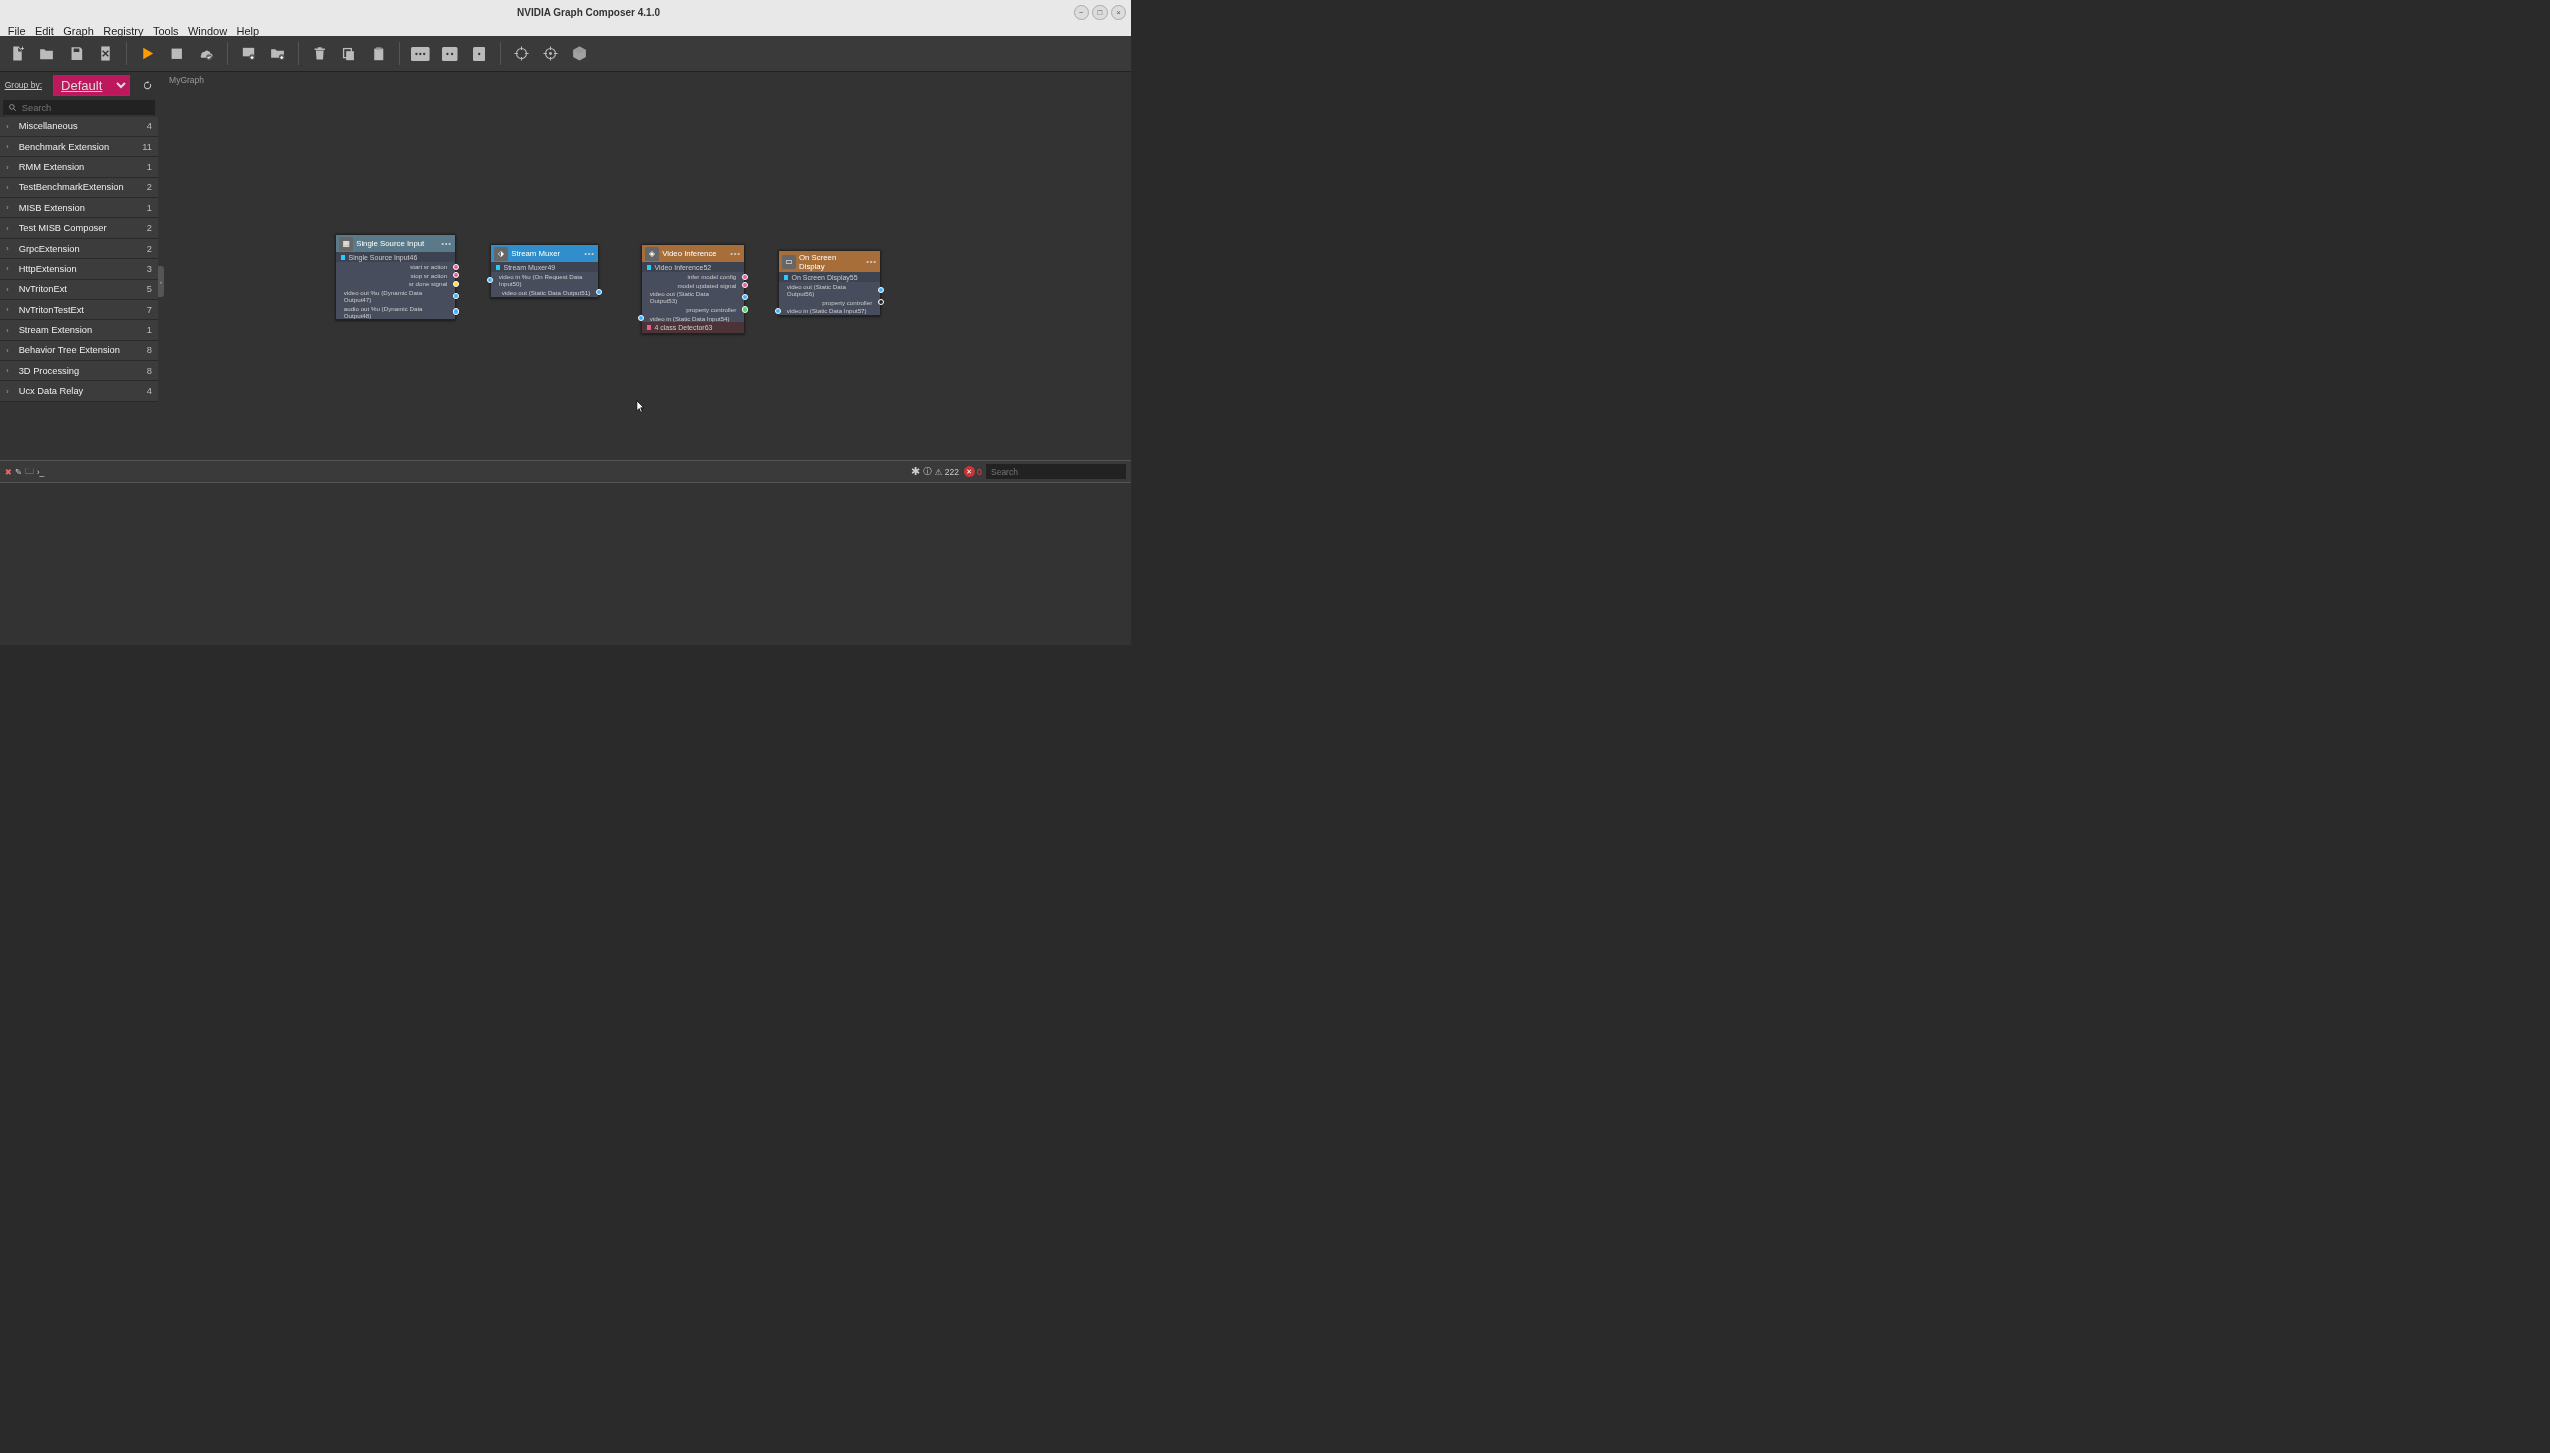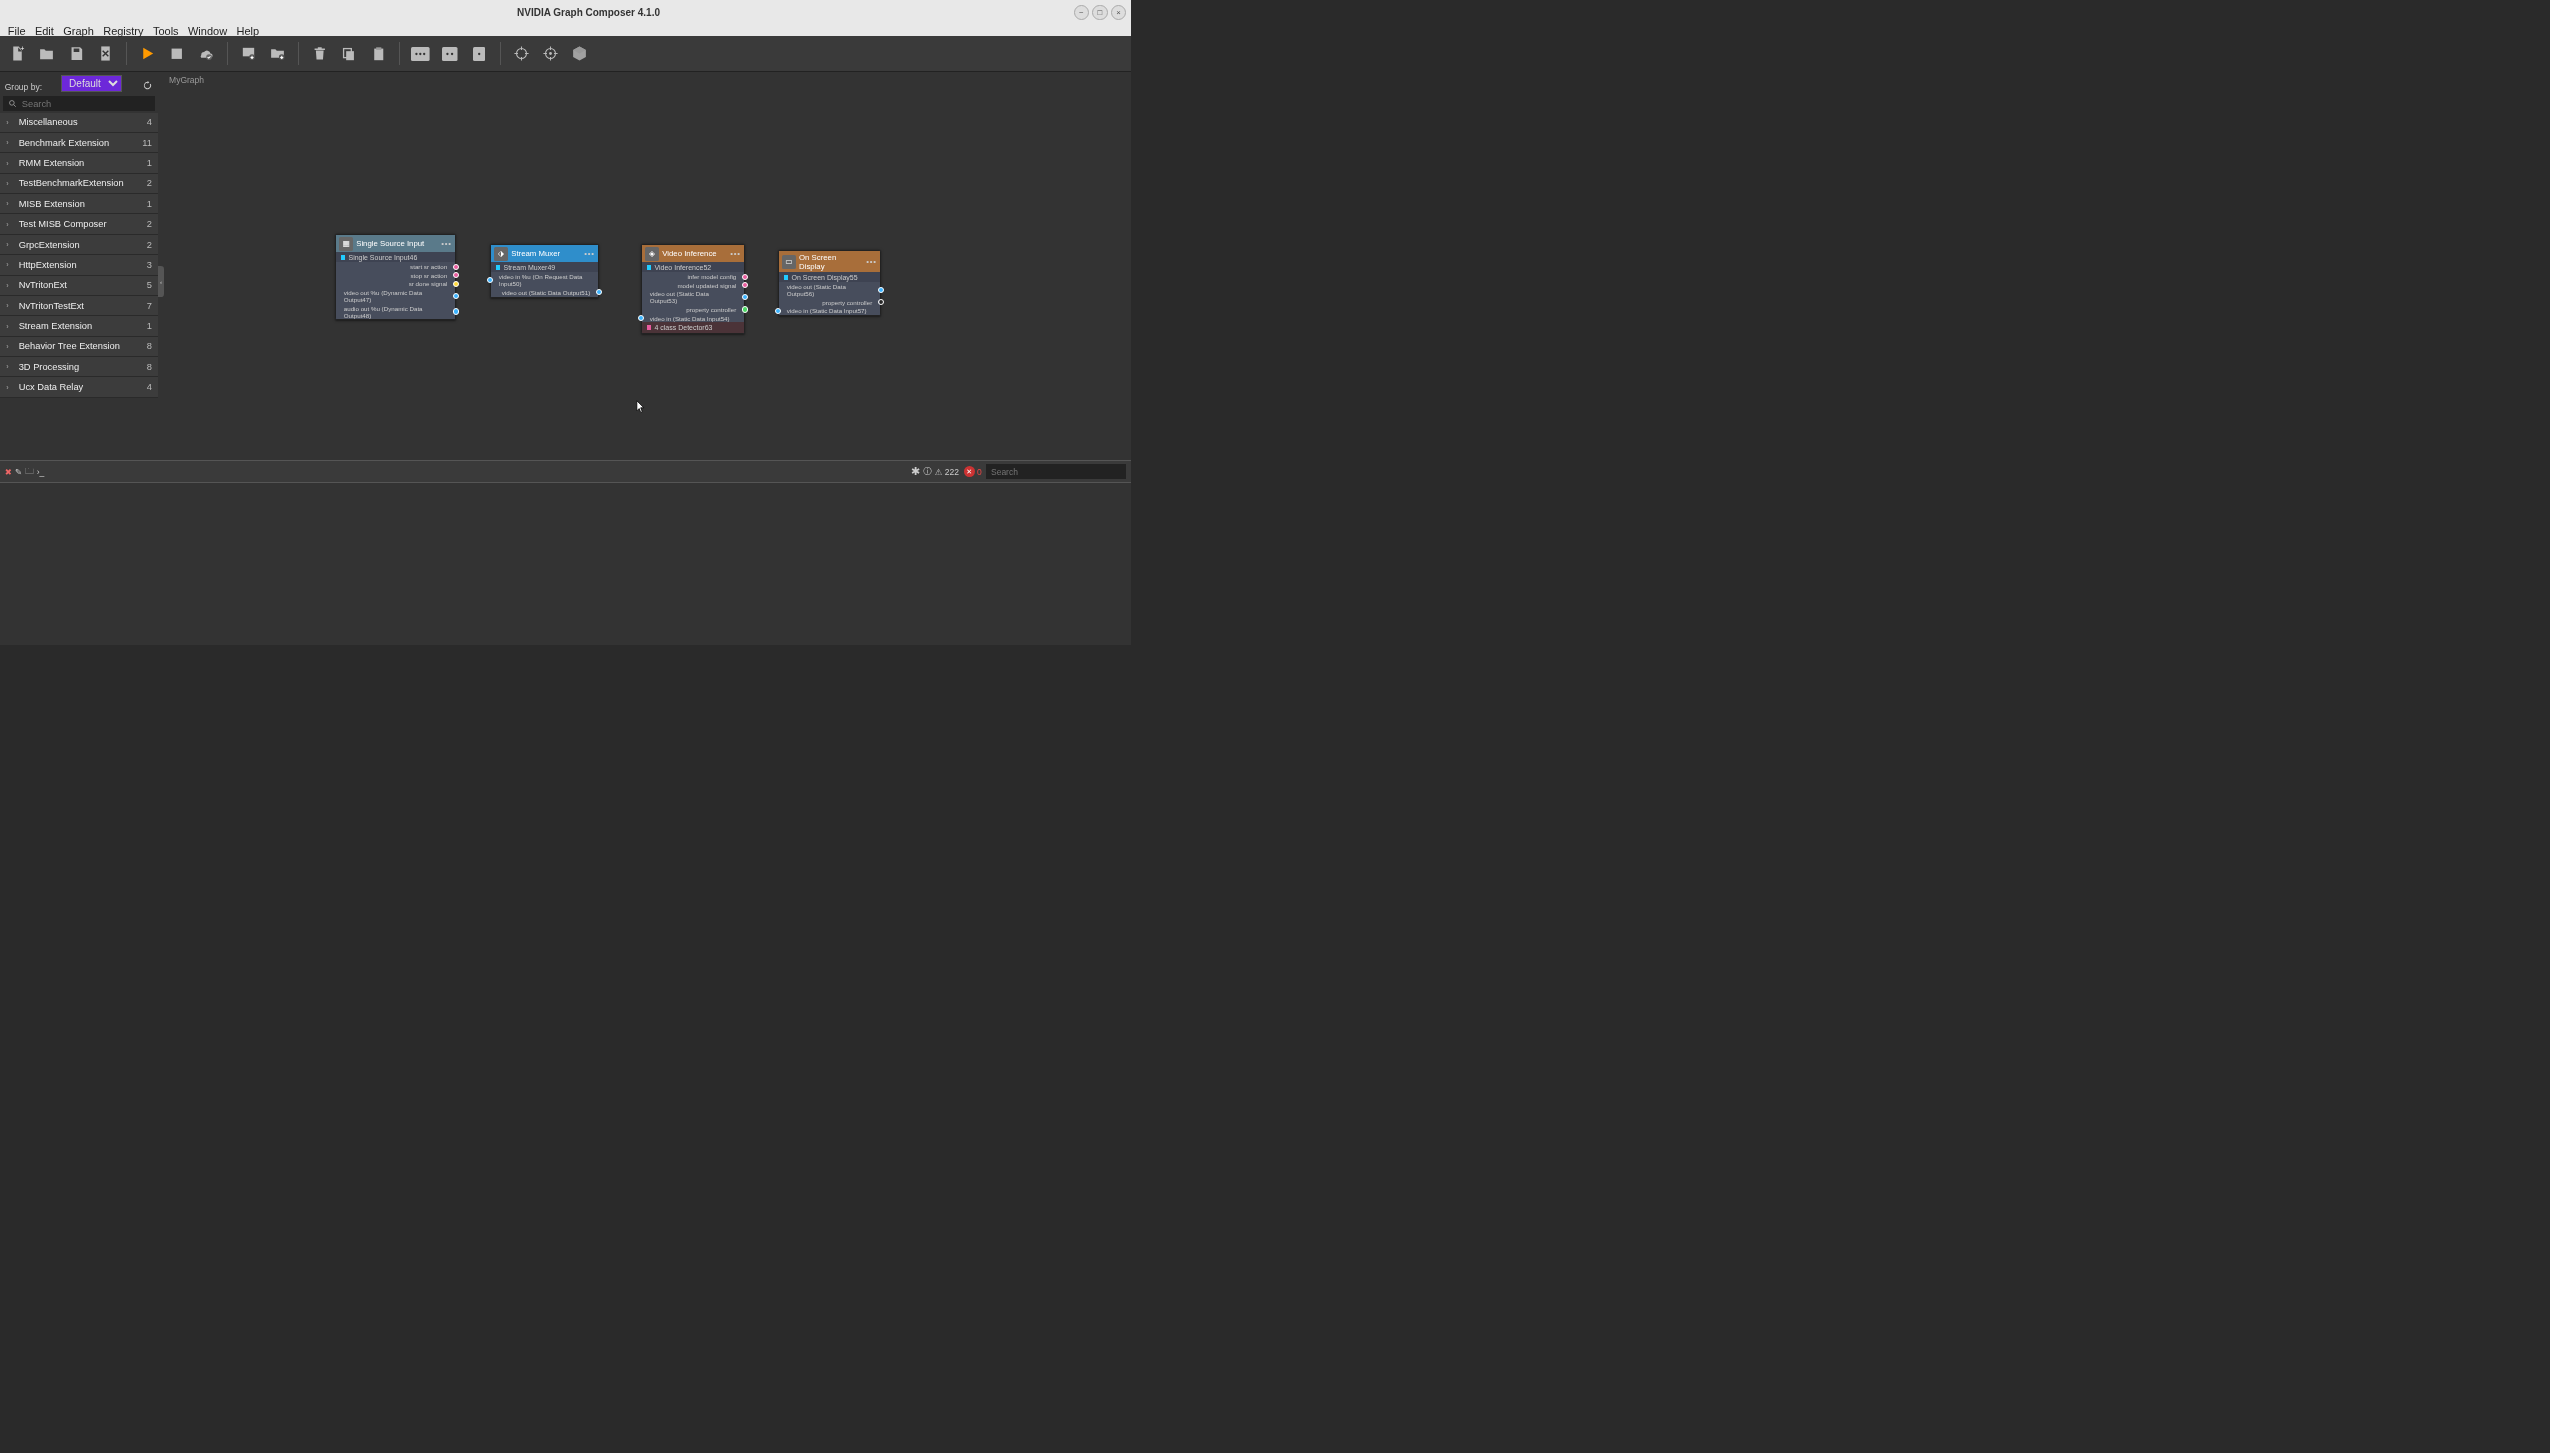--- a/index.html
+++ b/index.html
@@ -17,22 +17,22 @@
 
 
 .toolbar { height:36px; background:#3a3a3a; border-bottom:0.8px solid #222; display:flex; align-items:center; padding:0 6.2px; gap:6.2px; }
 .toolbar .tb { width:23px; height:23px; display:flex; align-items:center; justify-content:center; color:#aaa; cursor:pointer; }
 .toolbar .sep { width:0.8px; height:23px; background:#555; margin:0 3.1px; }
 .play svg { fill:#ff9a00; }
 
 
 .main { display:flex; height:calc(100% - 25px - 11px - 36px - 22px - 163px); }
 .sidebar { width:158px; background:#333; display:flex; flex-direction:column; }
-.groupby { display:flex; align-items:flex-end; padding:3.1px 4.7px; gap:19px; font-size:8.5px; color:#ccc; }
-.groupby select { flex:1; background:#6d28d9; color:#ddd; border:0.8px solid #555; font-size:10px; padding:0.8px 3.1px; }
+.groupby { display:flex; align-items:center; padding:3.1px 4.7px; gap:11px; font-size:8.5px; color:#ccc;text-decoration:underline; }
+.groupby select { flex:1; background:#be185d; color:#ddd; border:0.8px solid #555; font-size:13px; padding:0.8px 3.1px; }
 .refresh-ic { width:12.4px; height:12.4px; display:flex; align-items:center; justify-content:center; cursor:pointer; }
 .searchbox { display:flex; align-items:center; background:#222; margin:1.6px 3.1px 1.6px 3.1px; padding:2.3px 4.7px; }
 .searchbox input { flex:1; background:transparent; border:none; color:#ddd; font-size:9.3px; outline:none; }
 .searchbox .sicon { color:#aaa; margin-right:4.7px; }
 .cat-list { flex:1; overflow-y:auto; }
 .cat-item { display:flex; align-items:center; padding:4.7px 6.2px; border-bottom:0.8px solid #2a2a2a; cursor:pointer; background:#3c3c3c; }
 .cat-item .chev { width:7.8px; color:#aaa; font-size:7px; margin-right:4.7px; }
 .cat-item .name { flex:1; color:#eee; font-size:9.3px; }
 .cat-item .count { color:#bbb; font-size:9.3px; }
 

